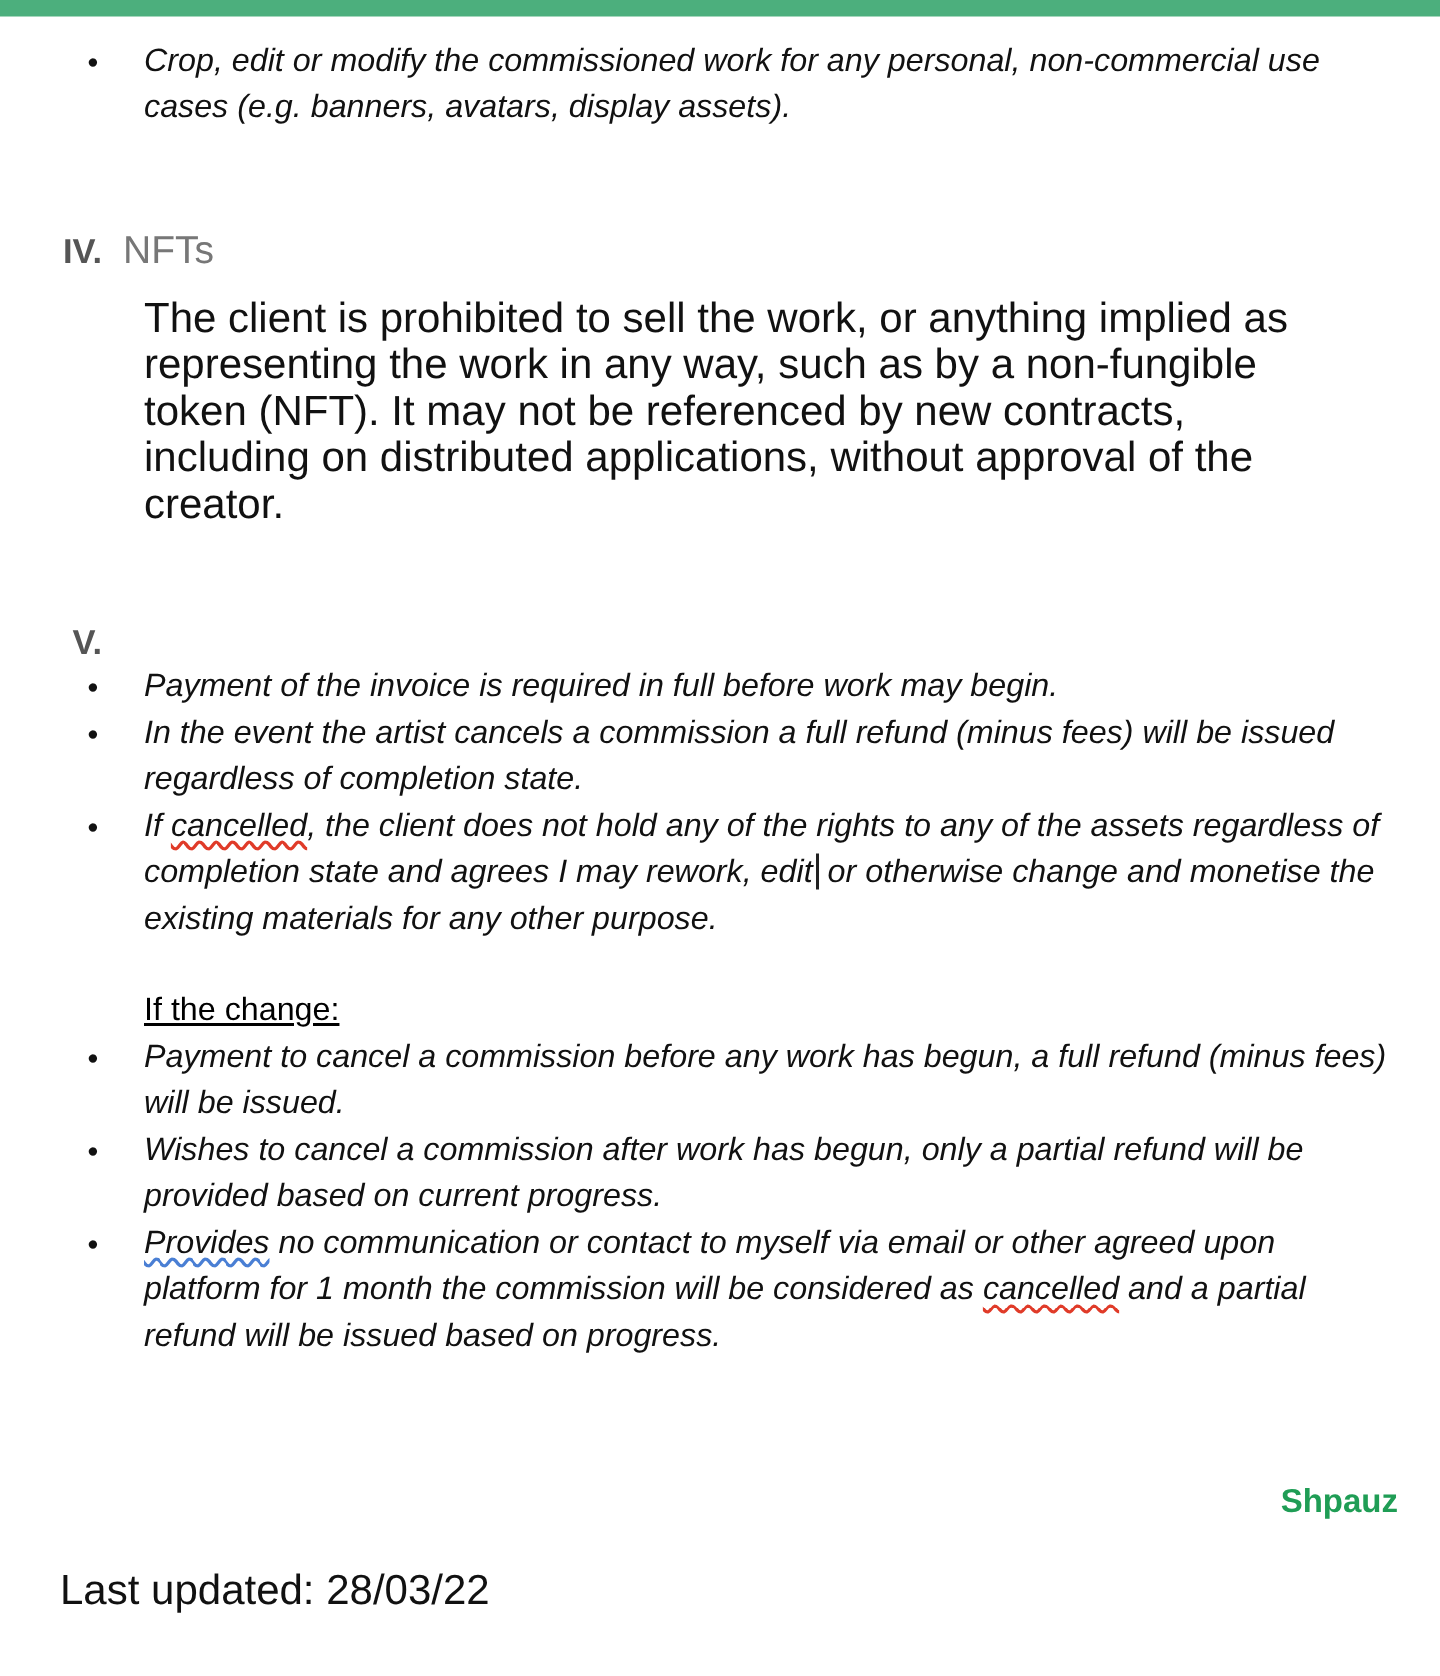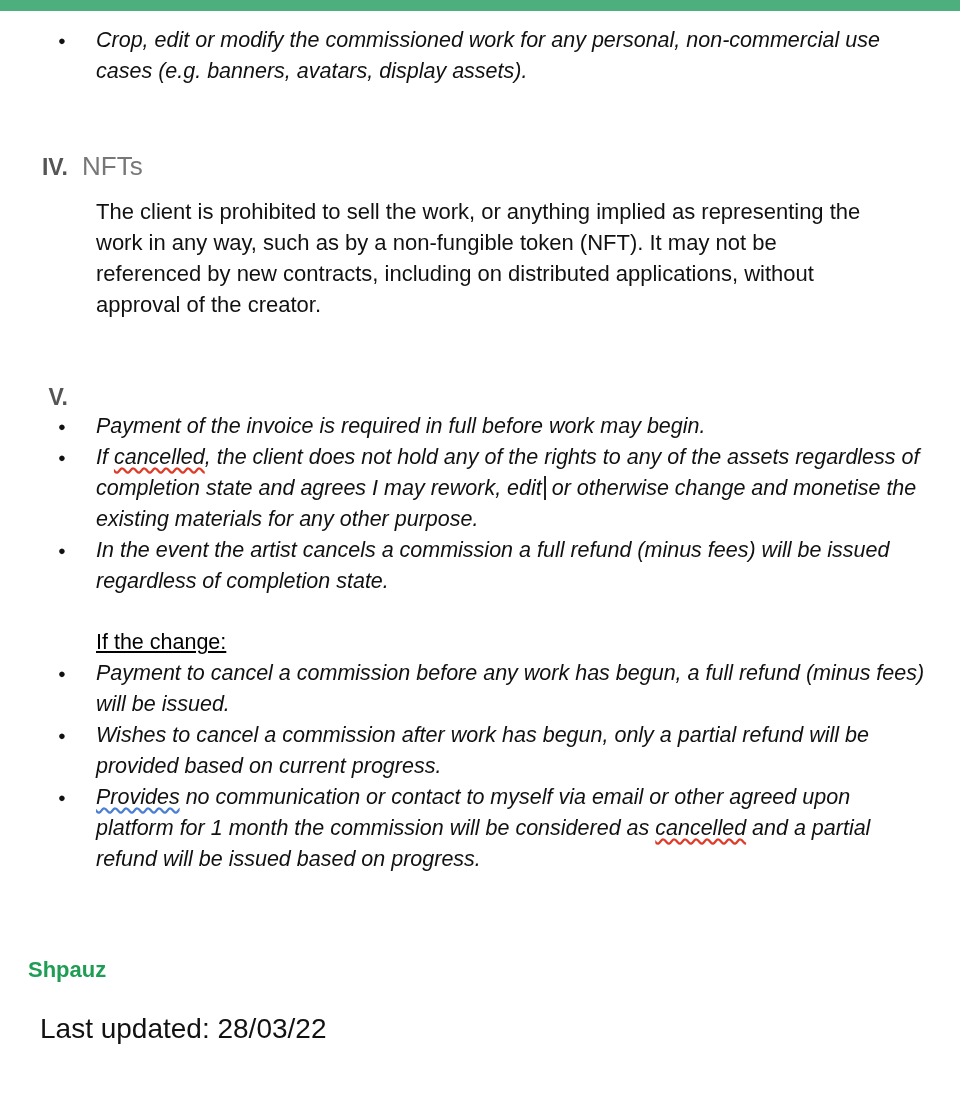--- a/index.html
+++ b/index.html
@@ -63,21 +63,21 @@
     font-weight: bold;
     color: #555555;
     box-sizing: border-box;
   }
   .sec-title {
     font-size: 26px;
     color: #777777;
     font-weight: normal;
   }
   .sec-body {
-    font-size: 22px;
+    font-size: 28px;
     line-height: 31px;
     color: #111111;
     padding-left: 82px;
     padding-right: 60px;
   }
   .spacer-lg { height: 52px; }
   .spacer-md { height: 30px; }
   .spacer-sm { height: 14px; }
   .spell {
     text-decoration: underline;
@@ -97,20 +97,21 @@
     height: 24px;
     background: #222;
     vertical-align: -5px;
     margin-left: 2px;
   }
   .signature {
     font-size: 22px;
     font-weight: bold;
     color: #1f9d55;
     padding-left: 14px;
+    text-align: right;
   }
   .updated {
     font-size: 28px;
     color: #111111;
     padding-left: 26px;
   }
   .if-client {
     font-size: 21.5px;
     line-height: 31px;
     padding-left: 82px;
@@ -142,22 +143,22 @@
   </div>
 
   <div class="spacer-lg"></div>
 
   <div class="section">
     <div class="section-head">
       <div class="sec-num">V.</div>
     </div>
     <ul class="bullet-list">
       <li>Payment of the invoice is required in full before work may begin.</li>
+      <li>In the event the artist cancels a commission a full refund (minus fees) will be issued regardless of completion state.</li>
       <li><span>If </span><span class="spell">cancelled</span><span>, the client does not hold any of the rights to any of the assets regardless of completion state and agrees I may rework, edit</span><span class="caret"></span> <span>or otherwise change and monetise the existing materials for any other purpose.</span></li>
-      <li>In the event the artist cancels a commission a full refund (minus fees) will be issued regardless of completion state.</li>
     </ul>
 
     <div class="spacer-md"></div>
 
     <div class="if-client">If the change:</div>
 
     <ul class="bullet-list">
       <li>Payment to cancel a commission before any work has begun, a full refund (minus fees) will be issued.</li>
       <li>Wishes to cancel a commission after work has begun, only a partial refund will be provided based on current progress.</li>
       <li><span class="spell-blue">Provides</span><span> no communication or contact to myself via email or other agreed upon platform for 1 month the commission will be considered as </span><span class="spell">cancelled</span><span> and a partial refund will be issued based on progress.</span></li>

